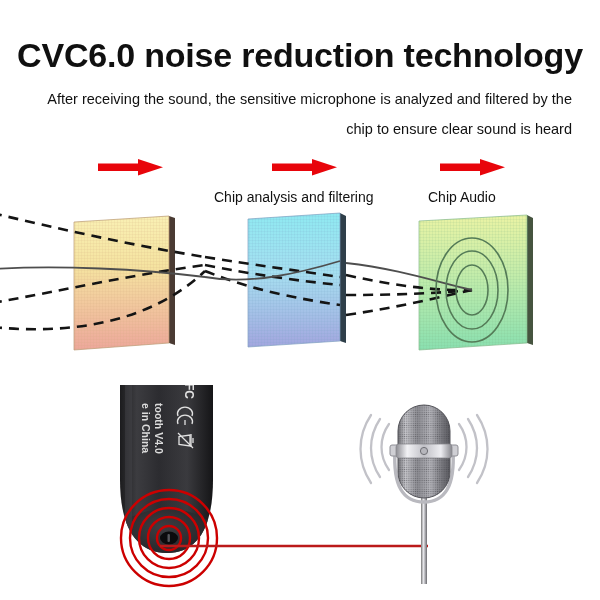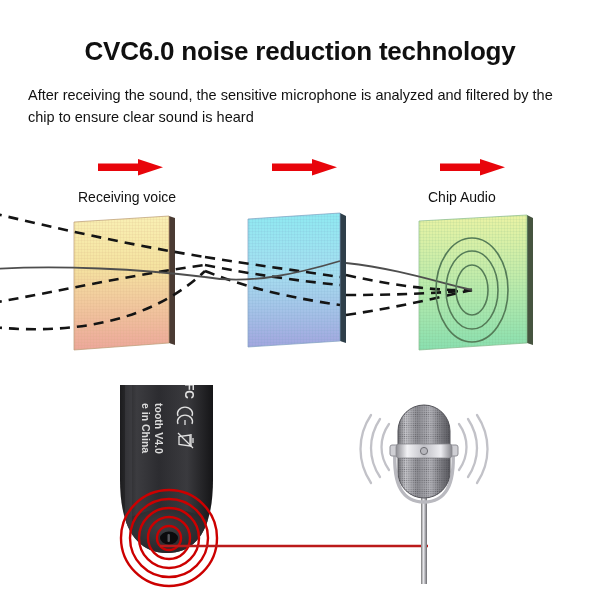--- a/index.html
+++ b/index.html
@@ -6,25 +6,25 @@
   body{
     width:600px;height:600px;background:#ffffff;
     font-family:"Liberation Sans", sans-serif;
     overflow:hidden;position:relative;
   }
   #stage{position:absolute;left:0;top:0;width:600px;height:600px;}
 
   
   .title{
     position:absolute;left:0;top:36px;width:600px;text-align:center;
-    font-size:26px;font-weight:bold;color:#101010;letter-spacing:-0.2px;
+    font-size:34px;font-weight:bold;color:#101010;letter-spacing:-0.2px;
   }
   .subtitle{
-    position:absolute;left:28px;top:84px;width:544px;text-align:left;
-    font-size:14.5px;color:#111111;line-height:22px;
+    position:absolute;left:28px;top:84px;width:544px;text-align:right;
+    font-size:14.5px;color:#111111;line-height:30px;
   }
 
   
   .steplabel{
     position:absolute;font-size:14px;color:#111111;white-space:nowrap;
   }
 
   
   .arrow{position:absolute;height:18px;}
 </style>
@@ -48,21 +48,21 @@
         <path d="M40 1 L65 9.2 L40 17.4 Z"></path>
       </g>
   </svg>
   <svg class="arrow" style="left:440px;top:158px;width:66px;" viewBox="0 0 66 18">
     <g fill="#e8050b">
         <rect x="0" y="5.5" width="44" height="7.5"></rect>
         <path d="M40 1 L65 9.2 L40 17.4 Z"></path>
       </g>
   </svg>
 
-  <div class="steplabel" style="left:78px;top:189px;">Receiving voice</div>
+  <div class="steplabel" style="left:214px;top:189px;">Chip analysis and filtering</div>
   <div class="steplabel" style="left:428px;top:189px;">Chip Audio</div>
 
   <svg style="position:absolute;left:0;top:195px;width:600px;height:175px;" viewBox="0 0 600 175">
     <defs>
       <linearGradient id="g1" x1="0" y1="0" x2="0" y2="1">
         <stop offset="0%" stop-color="#f9f0b4"></stop>
         <stop offset="38%" stop-color="#f5e3a0"></stop>
         <stop offset="100%" stop-color="#eda79b"></stop>
       </linearGradient>
       <linearGradient id="g2" x1="0" y1="0" x2="0" y2="1">

